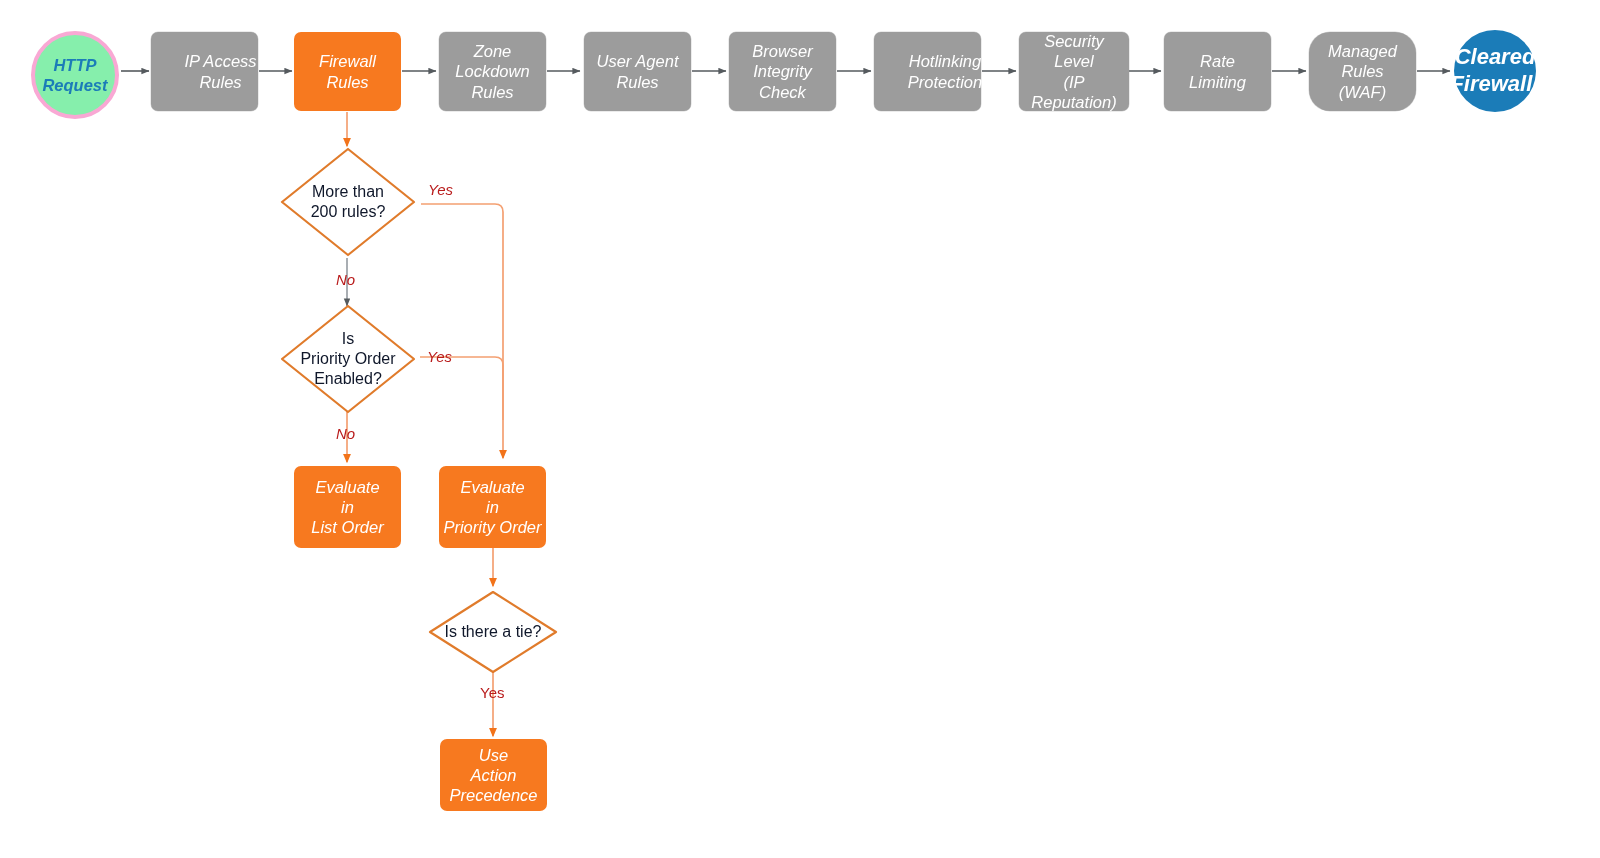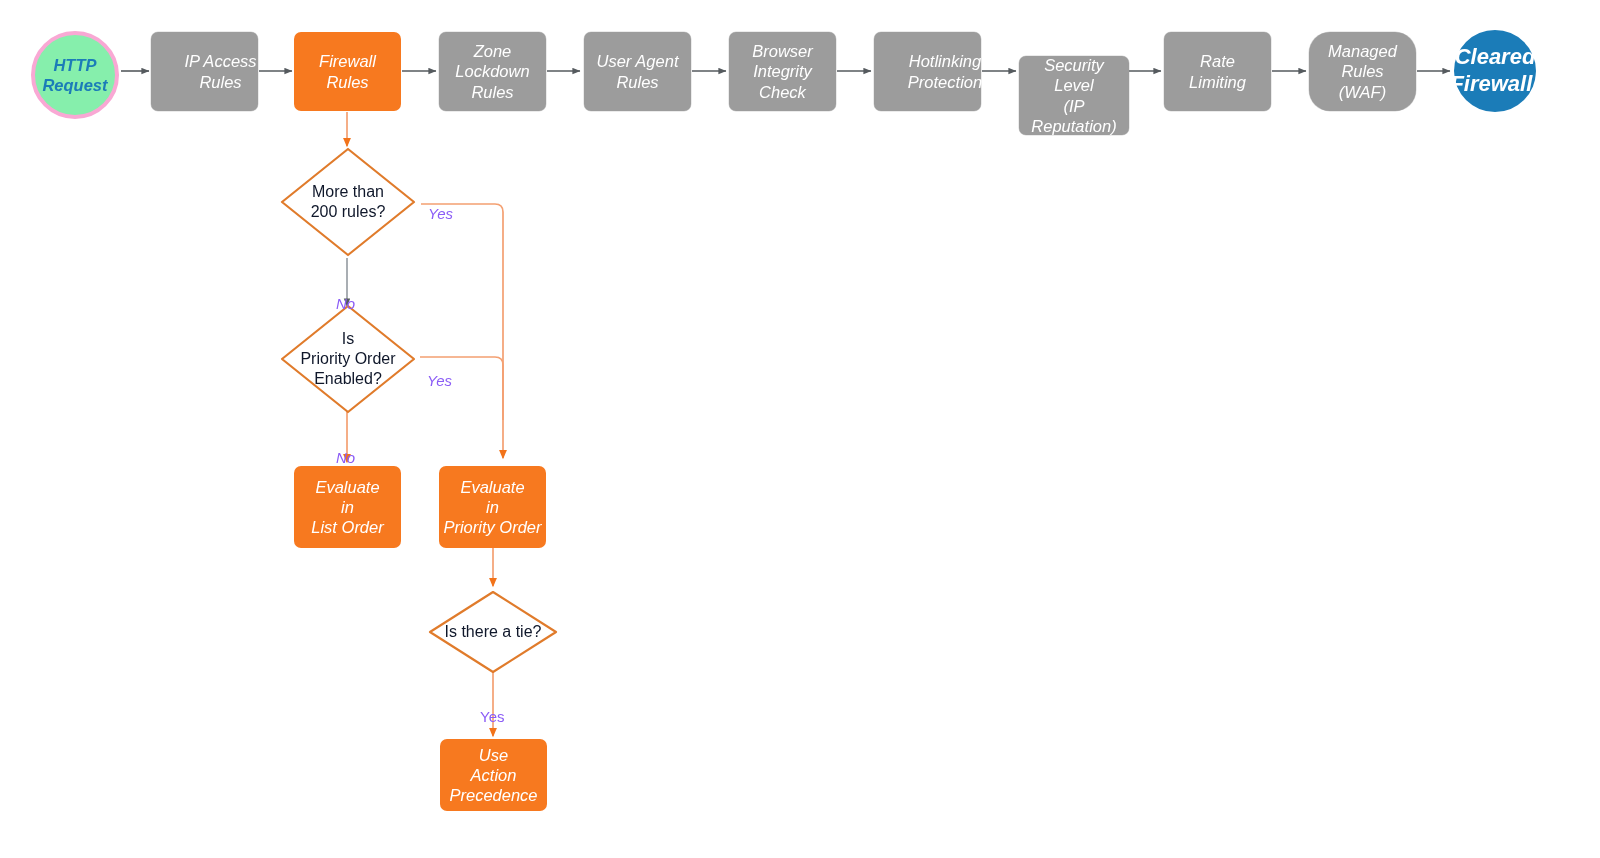--- a/index.html
+++ b/index.html
@@ -91,25 +91,24 @@
     align-items: center;
     justify-content: center;
     text-align: center;
     color: #0f172a;
     font-size: 16px;
     line-height: 1.26;
   }
   
   .edge-label {
     position: absolute;
-    color: #8b5cf6;
+    color: #b91c1c;
     font-size: 15px;
     font-style: italic;
     white-space: nowrap;
-    margin-top: 24px;
   }
   .edge-label.upright {
     font-style: normal;
   }
 </style>
 </head>
 <body>
 
 <div id="canvas">
 
@@ -179,21 +178,21 @@
   </div>
 
   <div class="node box-gray" style="left:729px; top:32px; width:107px; height:79px;">
     <span>Browser<br>Integrity<br>Check</span>
   </div>
 
   <div class="node box-gray" style="left:874px; top:32px; width:107px; height:79px;padding-left:35px;">
     <span>Hotlinking<br>Protection</span>
   </div>
 
-  <div class="node box-gray" style="left:1019px; top:32px; width:110px; height:79px;margin-top:24px;">
+  <div class="node box-gray" style="left:1019px; top:32px; width:110px; height:79px;">
     <span>Security<br>Level<br>(IP Reputation)</span>
   </div>
 
   <div class="node box-gray" style="left:1164px; top:32px; width:107px; height:79px;">
     <span>Rate<br>Limiting</span>
   </div>
 
   <div class="node box-gray" style="left:1309px; top:32px; width:107px; height:79px;border-radius:21px;">
     <span>Managed<br>Rules<br>(WAF)</span>
   </div>

